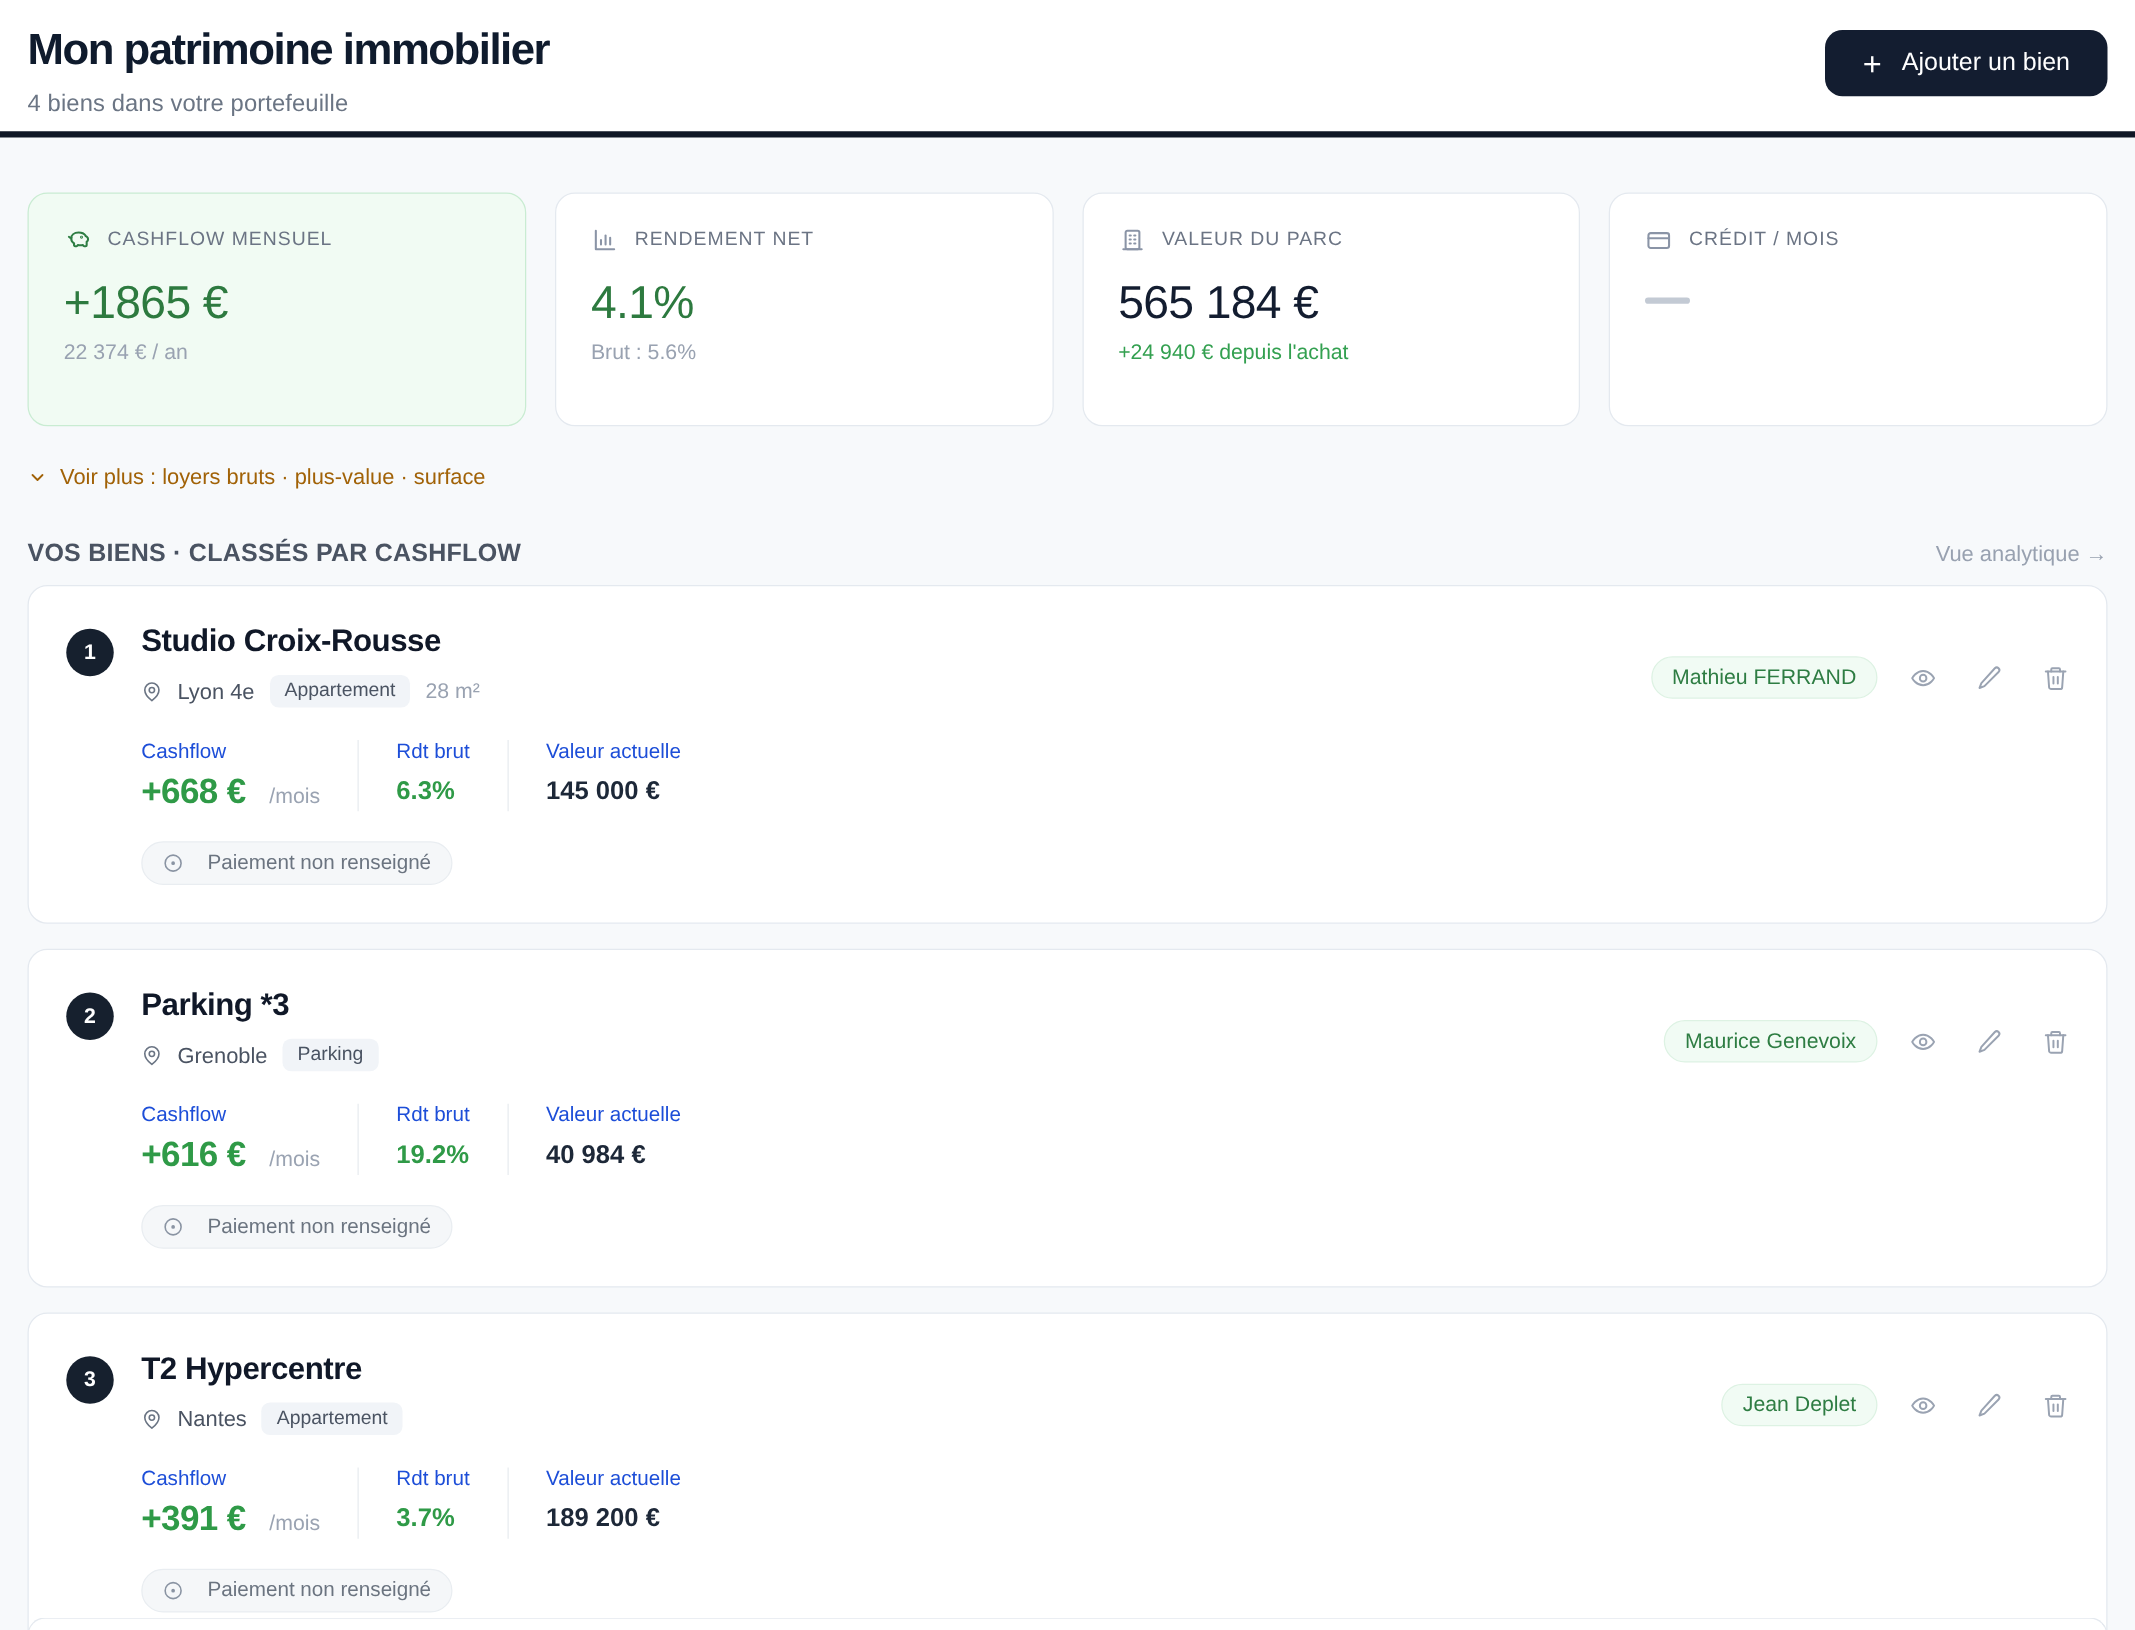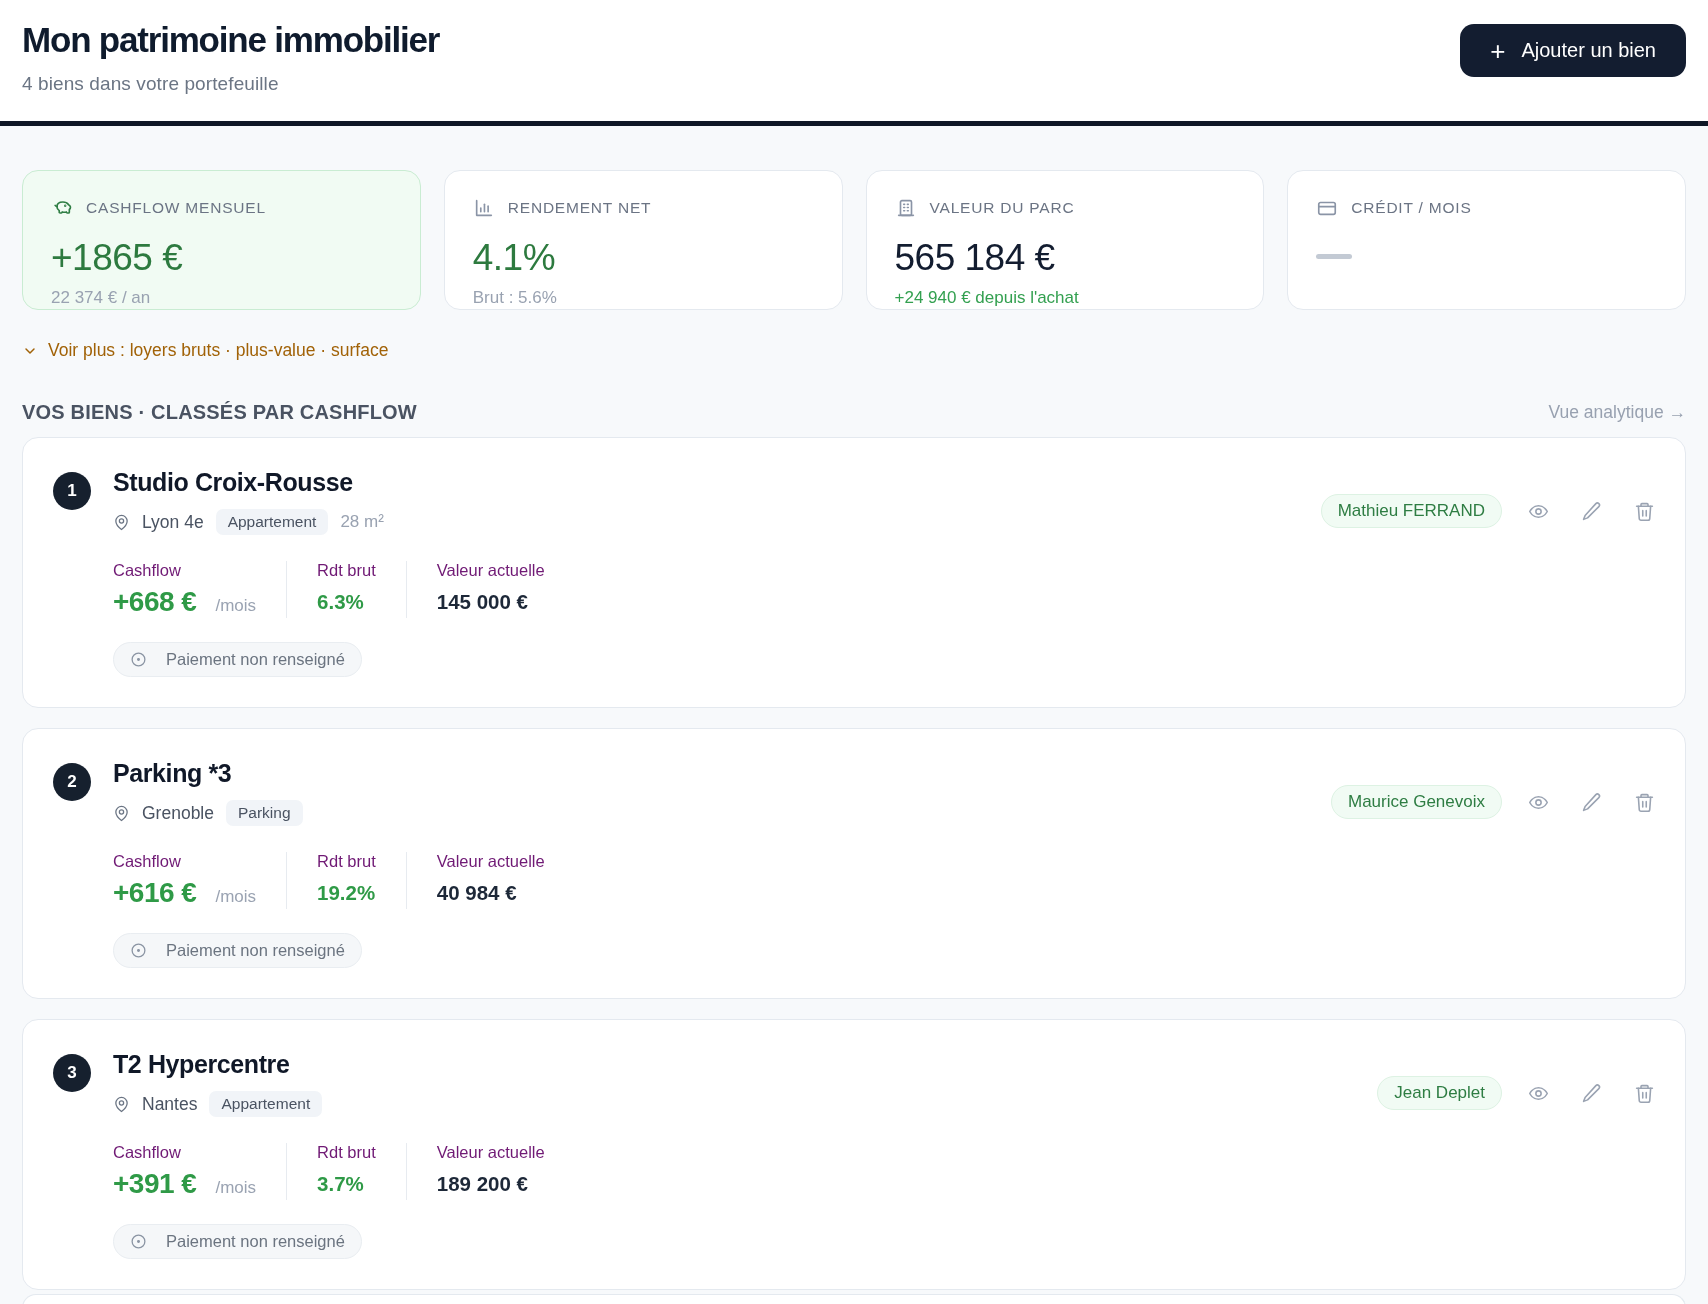--- a/index.html
+++ b/index.html
@@ -9,42 +9,42 @@
     background:#f7f9fb;
     color:#101828;
     position:relative;
   }
   
   .header {
     background:#ffffff;
     padding:20px 22px 18px 22px;
     border-bottom:5px solid #0f1726;
     display:flex; justify-content:space-between; align-items:flex-start;
-    height:126px;
+    height:110px;
   }
   .page-title {
     font-size:35px; font-weight:700; color:#0f1b2d;
     letter-spacing:-1.2px;
   }
   .page-subtitle { font-size:19px; color:#6b7584; margin-top:13px; letter-spacing:0.1px; }
   .add-btn {
     background:#131d30; color:#ffffff; border:none; cursor:pointer;
     border-radius:14px; height:53px; padding:0 30px; margin-top:4px;
     display:flex; align-items:center; gap:16px; font-size:20px;
     font-family:"Liberation Sans", sans-serif;
   }
   .add-btn .plus { font-size:26px; font-weight:400; line-height:1; }
 
   .container { padding:0 22px; }
 
   
   .stats-row { display:flex; gap:23px; margin-top:44px; }
   .stat-card {
     flex:1; background:#ffffff; border:1px solid #e4e9ef; border-radius:16px;
-    padding:26px 28px 24px 28px; height:140px;
+    padding:26px 28px 24px 28px; height:187px;
   }
   .stat-card.highlight { background:#f1fbf3; border-color:#c9ecd2; }
   .stat-head { display:flex; align-items:center; gap:13px; }
   .stat-label { font-size:15.5px; color:#6b7484; letter-spacing:0.8px; font-weight:500; }
   .stat-icon { width:22px; height:22px; color:#8a94a6; flex:0 0 auto; }
   .stat-icon.green { color:#2e7d43; }
   .stat-value { font-size:37px; font-weight:400; margin-top:18px; letter-spacing:-0.5px; }
   .stat-value.green { color:#2d7a3f; }
   .stat-value.dark { color:#131d30; }
   .stat-sub { font-size:17px; color:#99a2b1; margin-top:9px; }
@@ -76,21 +76,21 @@
   .prop-meta { display:flex; align-items:center; gap:12px; margin-top:12px; }
   .prop-meta svg { width:17px; height:17px; color:#6b7584; }
   .prop-city { font-size:17.5px; color:#4a5362; }
   .type-tag { background:#f1f4f8; color:#4a5362; font-size:15.5px; padding:4px 12px; border-radius:7px; }
   .prop-surface { font-size:17px; color:#99a2b1; }
   .prop-surface:empty { display:none; }
 
   .metrics-row { display:flex; margin-top:26px; }
   .metric { padding-right:30px; }
   .metric + .metric { border-left:1px solid #e7ebf0; padding-left:30px; }
-  .metric-label { font-size:16.5px; color:#701a75; }
+  .metric-label { font-size:16.5px; color:#1d4ed8; }
   .metric-cash { margin-top:6px; display:flex; align-items:baseline; gap:19px; }
   .metric-cash .val { font-size:28px; font-weight:700; color:#2f9a47; letter-spacing:-0.5px; }
   .metric-cash .per { font-size:17px; color:#9aa3b2; }
   .metric-rdt { margin-top:10px; font-size:20.5px; font-weight:700; color:#2f9a47; }
   .metric-val { margin-top:10px; font-size:20.5px; font-weight:700; color:#1d2838; }
 
   .status-pill {
     display:inline-flex; align-items:center; gap:19px; margin-top:24px;
     background:#f5f7f9; border:1px solid #e9edf1; border-radius:999px;
     padding:7px 16px; font-size:16.5px; color:#6b7480;

